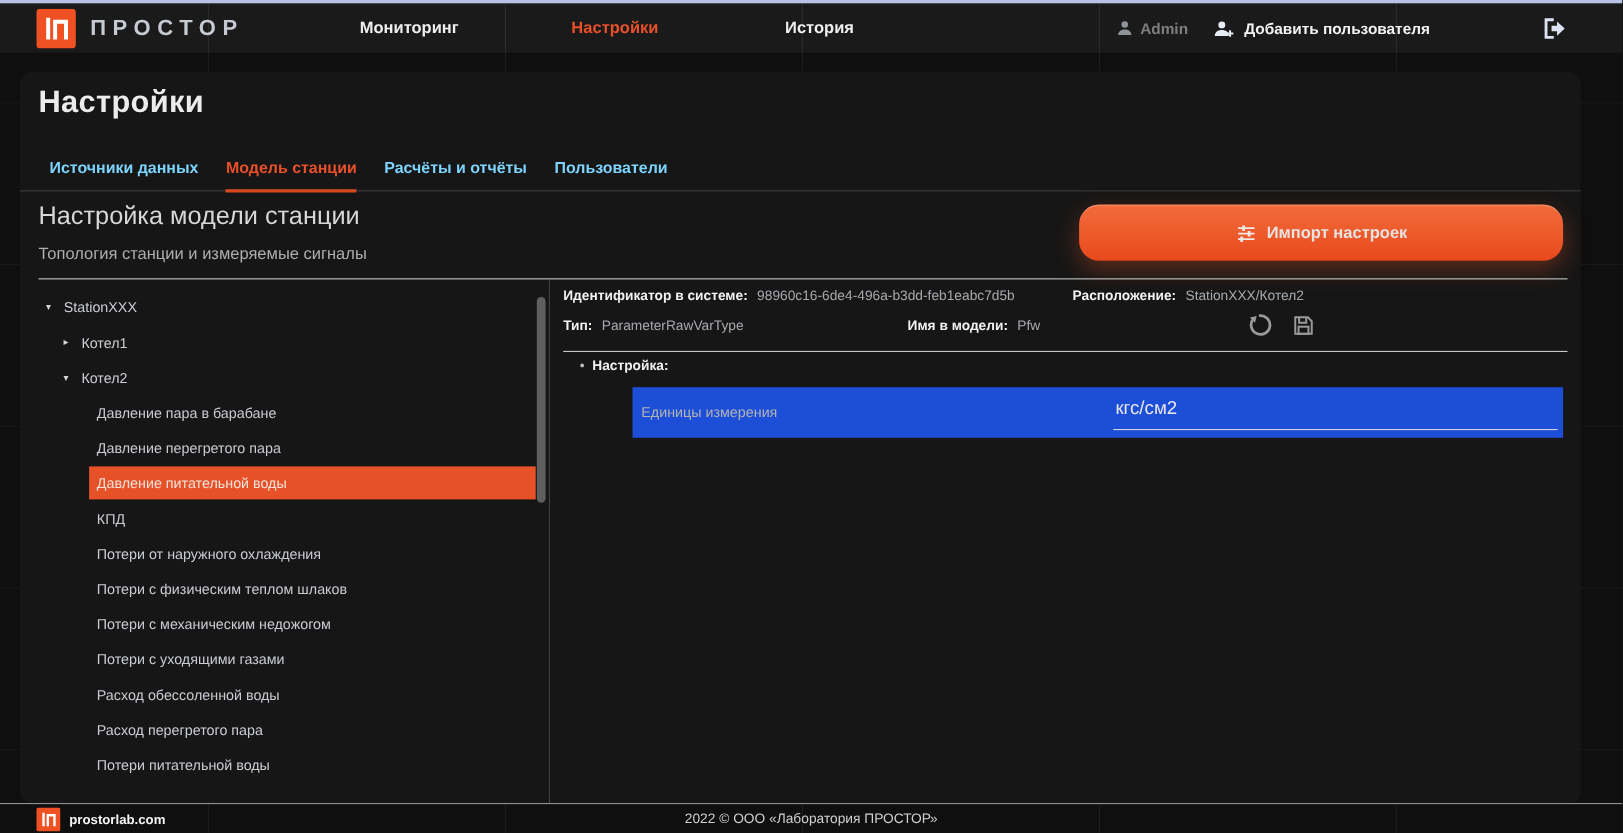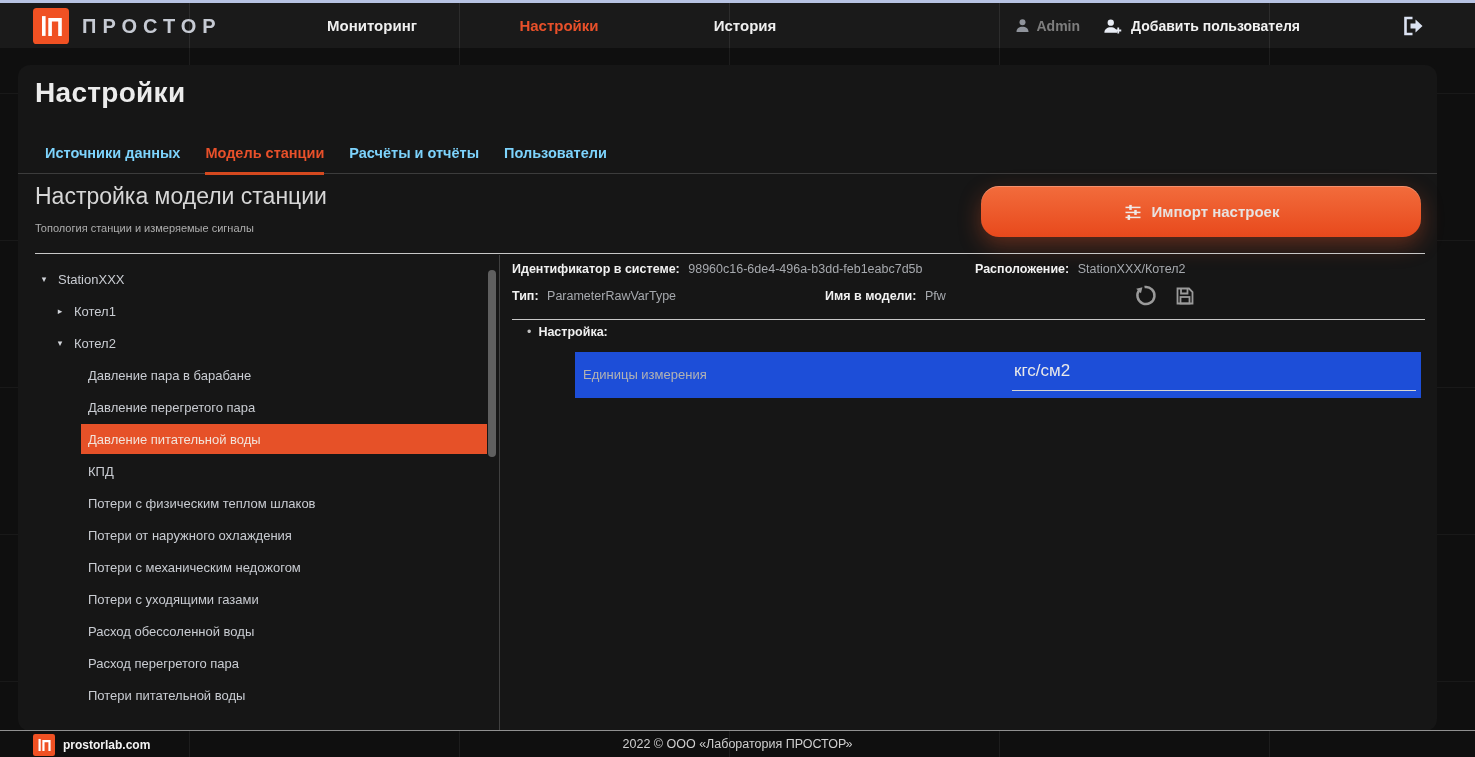--- a/index.html
+++ b/index.html
@@ -50,21 +50,21 @@
   .tabbar {
     position:absolute; left:0; right:0; top:80px; height:29px;
     border-bottom:1px solid #3c3c3c; padding-left:27px;
     display:flex; gap:25px;
   }
   .tab { font-size:14.5px; font-weight:bold; color:#7dd3fc; padding-bottom:9px; border-bottom:3px solid transparent; margin-bottom:-2px; cursor:pointer; white-space:nowrap; }
   .tab.active { color:#e8502a; border-bottom-color:#d4491f; }
 
   .section-head { position:absolute; left:17px; right:16px; top:118px; display:flex; justify-content:space-between; }
   .sec-title { font-size:23px; font-weight:400; color:#d7d7d7; }
-  .sec-sub { margin-top:12px; font-size:11px; color:#aeaeae; }
+  .sec-sub { margin-top:12px; font-size:15px; color:#aeaeae; }
   .import-btn {
     width:440px; height:51px; border:none; border-radius:18px; margin-top:3px;
     background:linear-gradient(180deg,#f26c3c,#e8491c);
     box-shadow:0 8px 22px rgba(235,85,40,.35), inset 0 1px 0 rgba(255,255,255,.25);
     color:#e8e2e0; font-weight:bold; font-size:15px; font-family:inherit;
     display:flex; align-items:center; justify-content:center; gap:9px; cursor:pointer;
   }
   .content-top-line { position:absolute; top:188px; left:17px; width:1390px; height:1px; background:#c7c7c7; }
 
   
@@ -201,24 +201,24 @@
         <span class="lbl">Давление перегретого пара</span>
       </div>
       <div class="tree-row d2 selected">
         <div class="selbg"></div>
         <span class="lbl">Давление питательной воды</span>
       </div>
       <div class="tree-row d2">
         <span class="lbl">КПД</span>
       </div>
       <div class="tree-row d2">
+        <span class="lbl">Потери от наружного охлаждения</span>
+      </div>
+      <div class="tree-row d2">
         <span class="lbl">Потери с физическим теплом шлаков</span>
-      </div>
-      <div class="tree-row d2">
-        <span class="lbl">Потери от наружного охлаждения</span>
       </div>
       <div class="tree-row d2">
         <span class="lbl">Потери с механическим недожогом</span>
       </div>
       <div class="tree-row d2">
         <span class="lbl">Потери с уходящими газами</span>
       </div>
       <div class="tree-row d2">
         <span class="lbl">Расход обессоленной воды</span>
       </div>

